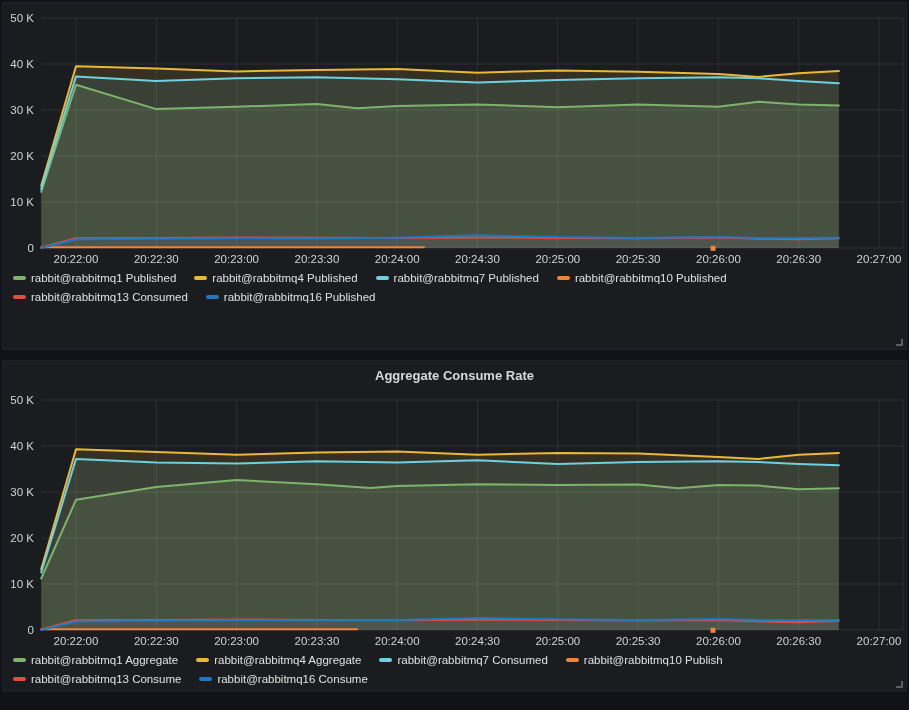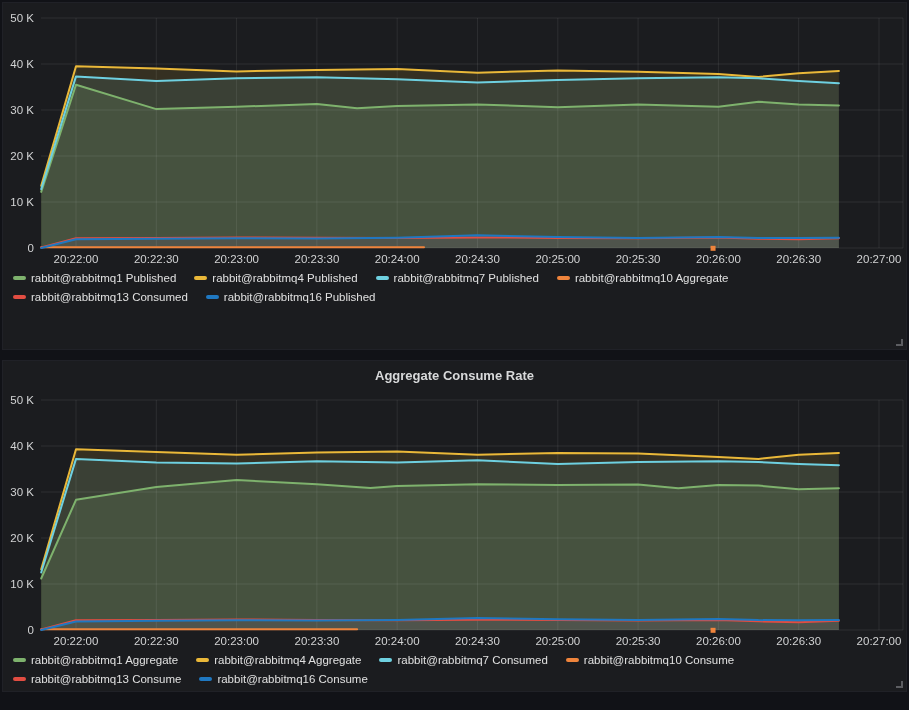--- a/index.html
+++ b/index.html
@@ -136,21 +136,21 @@
       <div class="legend-item">
         <span class="legend-swatch" style="background: rgb(234, 184, 57);"></span>
         <span>rabbit@rabbitmq4 Published</span>
       </div>
       <div class="legend-item">
         <span class="legend-swatch" style="background: rgb(110, 208, 224);"></span>
         <span>rabbit@rabbitmq7 Published</span>
       </div>
       <div class="legend-item">
         <span class="legend-swatch" style="background: rgb(239, 132, 60);"></span>
-        <span>rabbit@rabbitmq10 Aggregate</span>
+        <span>rabbit@rabbitmq10 Published</span>
       </div>
       <div class="legend-item">
         <span class="legend-swatch" style="background: rgb(226, 77, 66);"></span>
         <span>rabbit@rabbitmq13 Consumed</span>
       </div>
       <div class="legend-item">
         <span class="legend-swatch" style="background: rgb(31, 120, 193);"></span>
         <span>rabbit@rabbitmq16 Published</span>
       </div>
     </div>
@@ -225,21 +225,21 @@
       <div class="legend-item">
         <span class="legend-swatch" style="background: rgb(234, 184, 57);"></span>
         <span>rabbit@rabbitmq4 Aggregate</span>
       </div>
       <div class="legend-item">
         <span class="legend-swatch" style="background: rgb(110, 208, 224);"></span>
         <span>rabbit@rabbitmq7 Consumed</span>
       </div>
       <div class="legend-item">
         <span class="legend-swatch" style="background: rgb(239, 132, 60);"></span>
-        <span>rabbit@rabbitmq10 Consume</span>
+        <span>rabbit@rabbitmq10 Publish</span>
       </div>
       <div class="legend-item">
         <span class="legend-swatch" style="background: rgb(226, 77, 66);"></span>
         <span>rabbit@rabbitmq13 Consume</span>
       </div>
       <div class="legend-item">
         <span class="legend-swatch" style="background: rgb(31, 120, 193);"></span>
         <span>rabbit@rabbitmq16 Consume</span>
       </div>
     </div>

